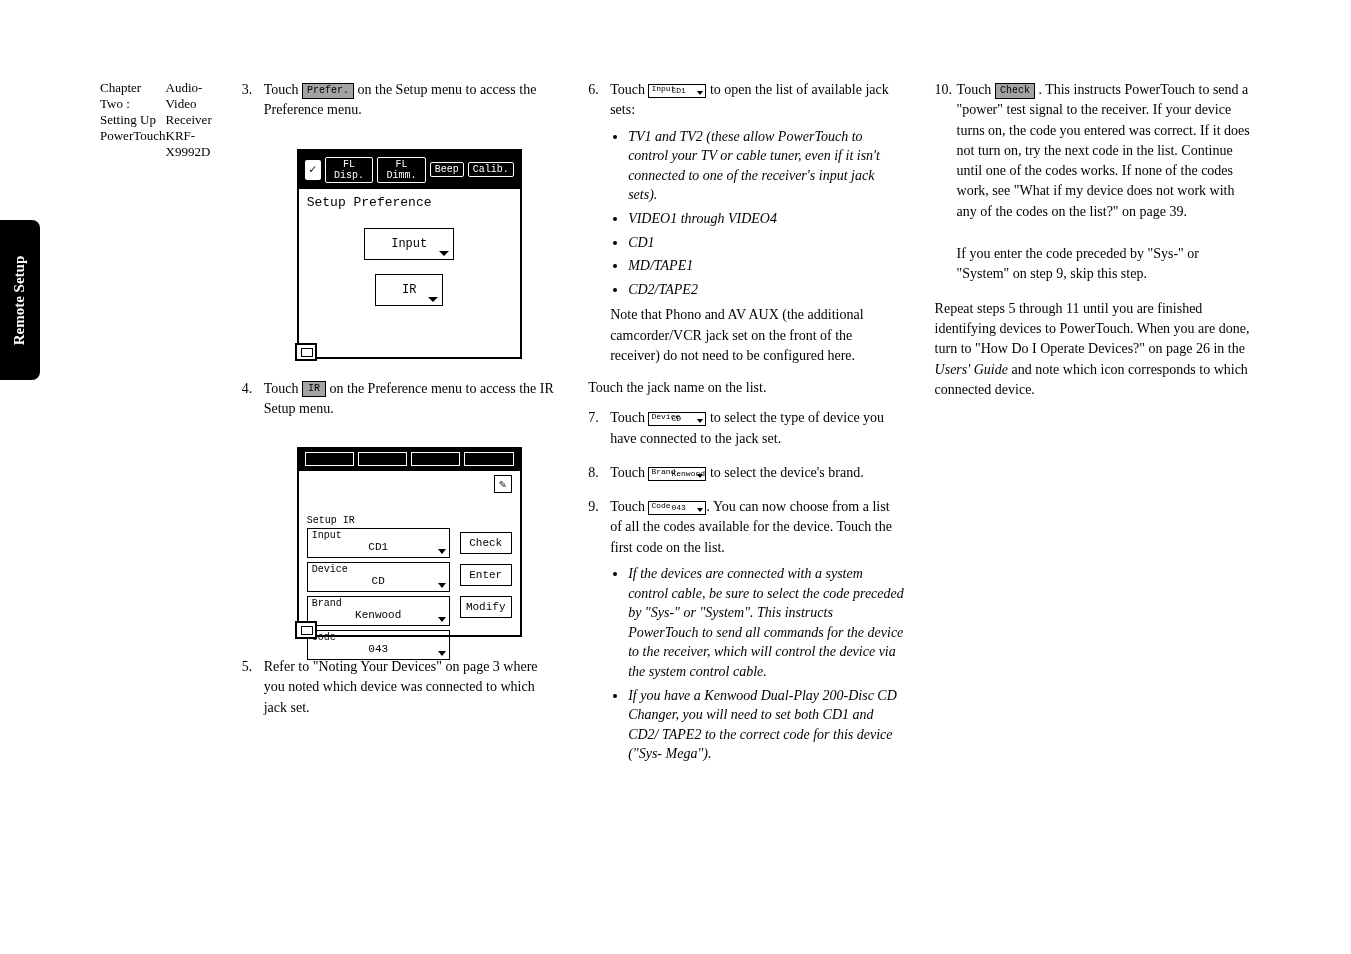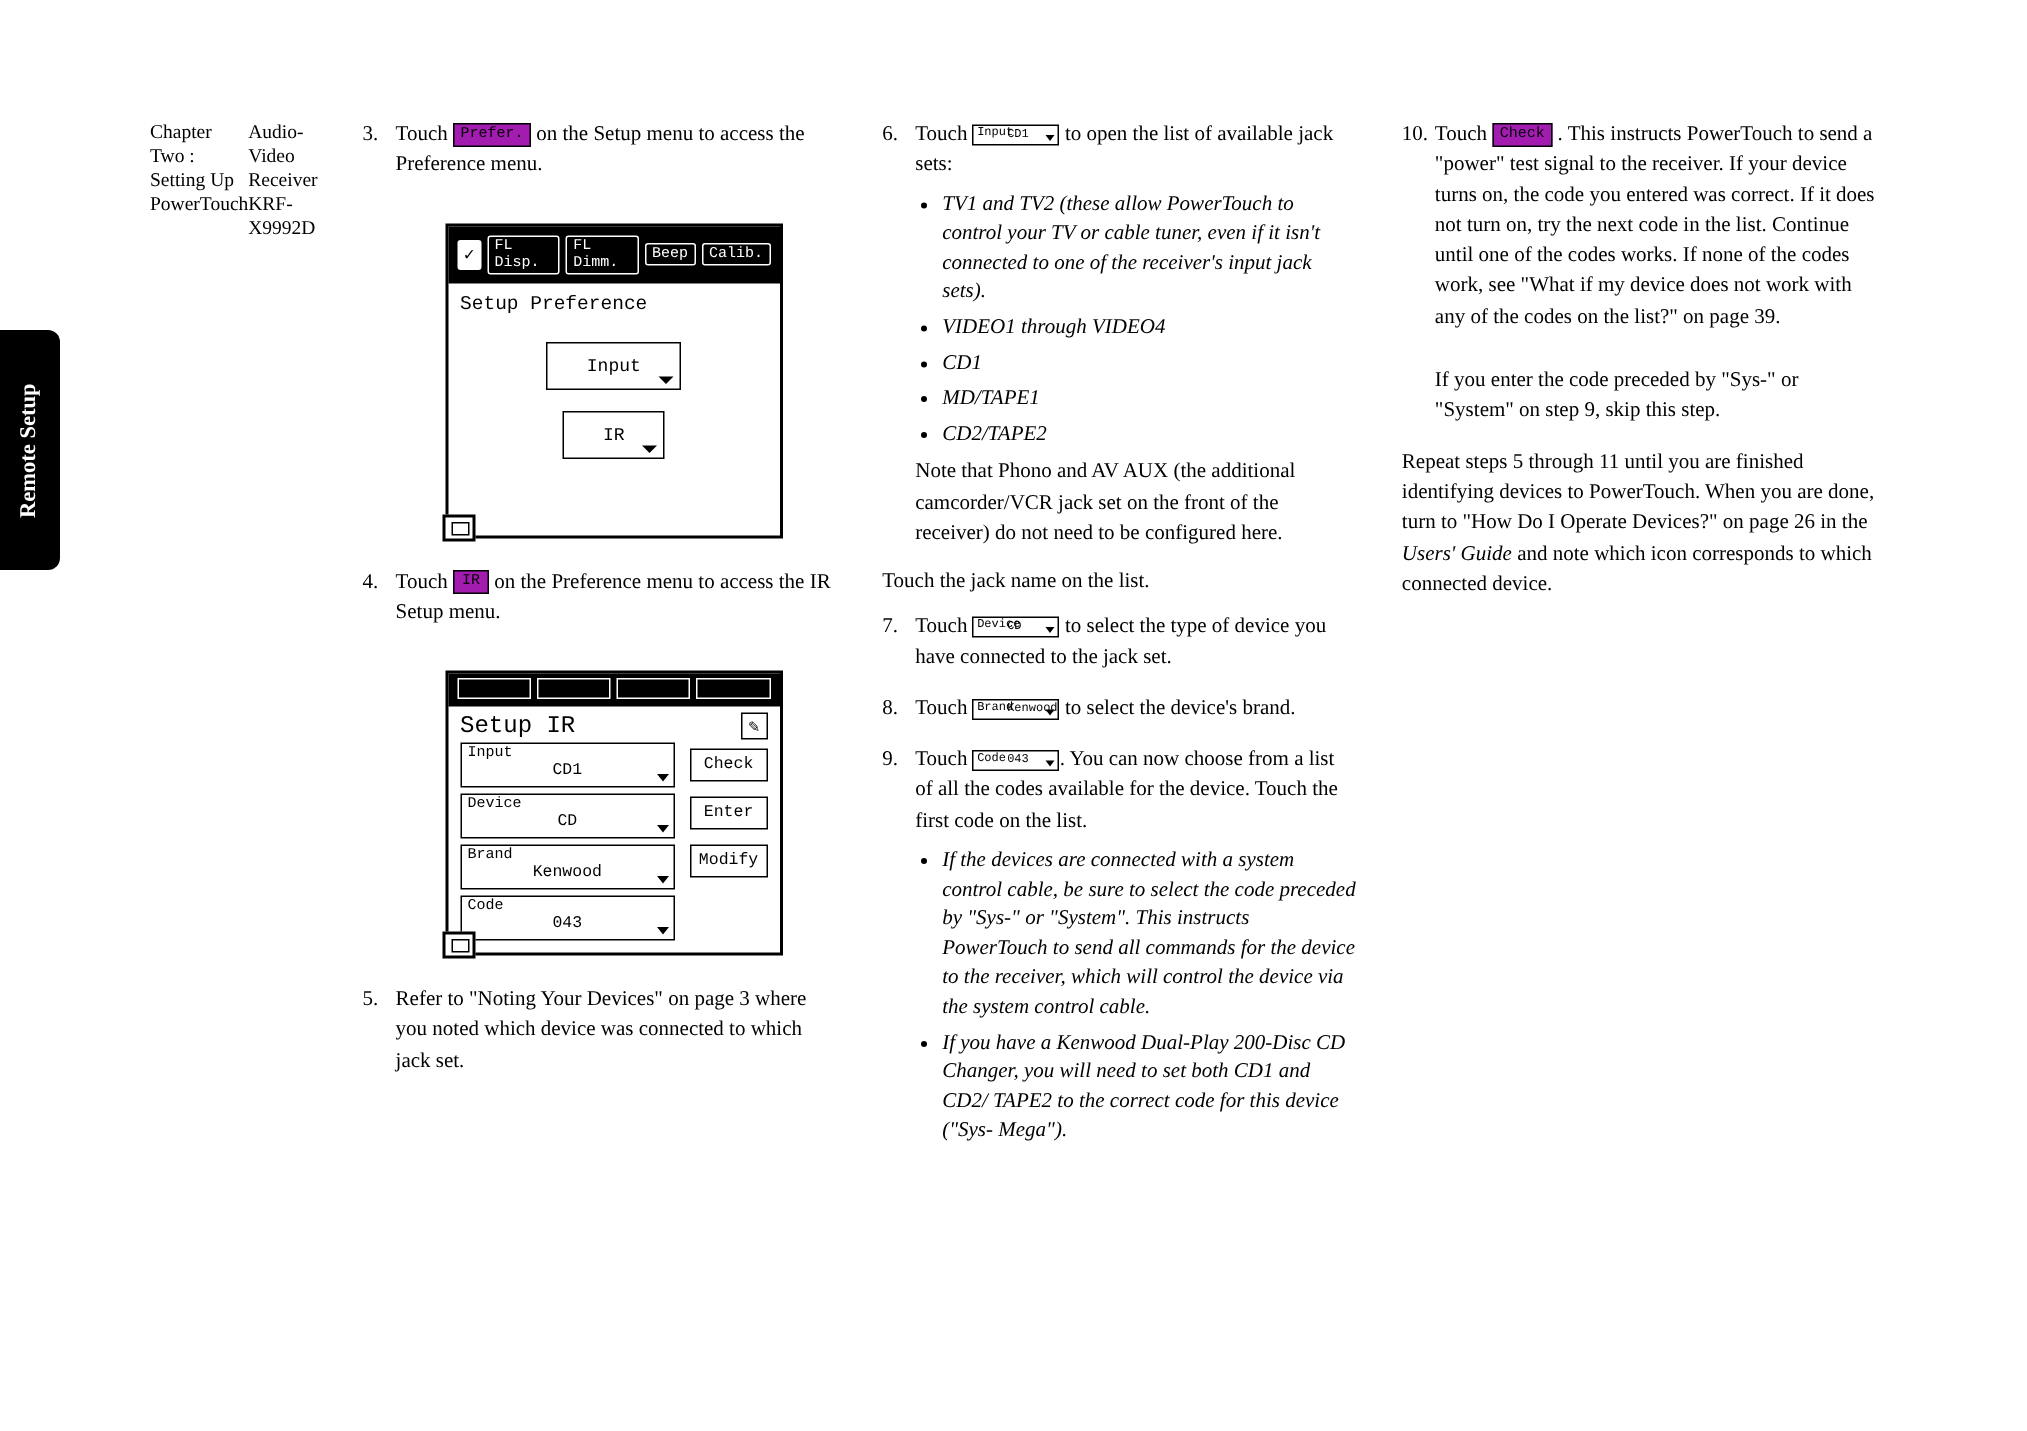--- a/index.html
+++ b/index.html
@@ -62,21 +62,21 @@
   }
   .step-body { flex: 1; }
   .inline-icon {
     display: inline-block;
     border: 1px solid #000;
     padding: 1px 4px;
     font-family: "Courier New", monospace;
     font-size: 10px;
     line-height: 1.2;
     vertical-align: middle;
-    background: #a21caf;
+    background: #a3a3a3;
     min-width: 24px;
     text-align: center;
   }
   .bullets {
     padding-left: 18px;
     margin: 6px 0;
   }
   .bullets li { margin-bottom: 4px; line-height: 1.4; font-style: italic; }
   em { }
 
@@ -105,21 +105,21 @@
     width: 20px; height: 20px;
     display: flex; align-items: center; justify-content: center;
     font-weight: bold;
     border-radius: 2px;
   }
   .screen-btn {
     border: 1px solid #fff;
     color: #fff;
     padding: 1px 4px;
     font-size: 10px;
-    text-align: left;
+    text-align: center;
     line-height: 1.1;
     border-radius: 2px;
   }
   .screen1-title {
     padding: 6px 8px;
     font-size: 13px;
   }
   .screen1-body {
     display: flex;
     flex-direction: column;
@@ -167,21 +167,21 @@
     gap: 4px;
     padding: 3px 6px;
   }
   .screen2-top .slot { border:1px solid #fff; flex:1; height:14px; }
   .screen2-row {
     display: flex;
     justify-content: space-between;
     align-items: flex-start;
     padding: 4px 8px 0 8px;
   }
-  .screen2-title { font-size: 16px; }
+  .screen2-title { font-size: 10px; margin-top: 40px; }
   .screen2-edit {
     border: 1px solid #000;
     width: 18px; height: 18px;
     display: flex; align-items:center; justify-content:center;
   }
   .screen2-body {
     display: flex;
     padding: 2px 8px 8px 8px;
     gap: 10px;
   }

